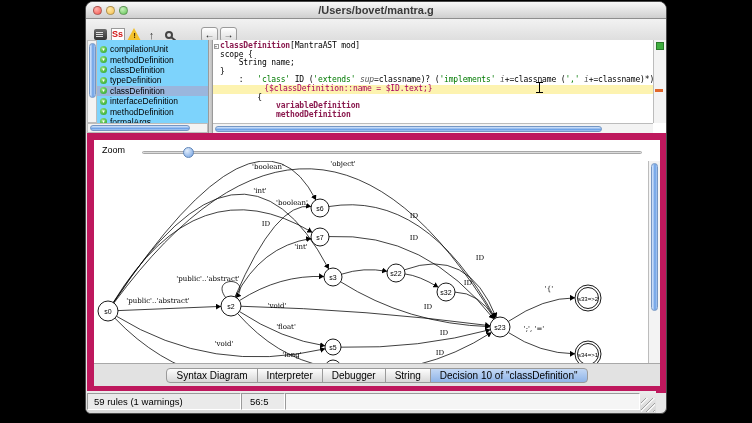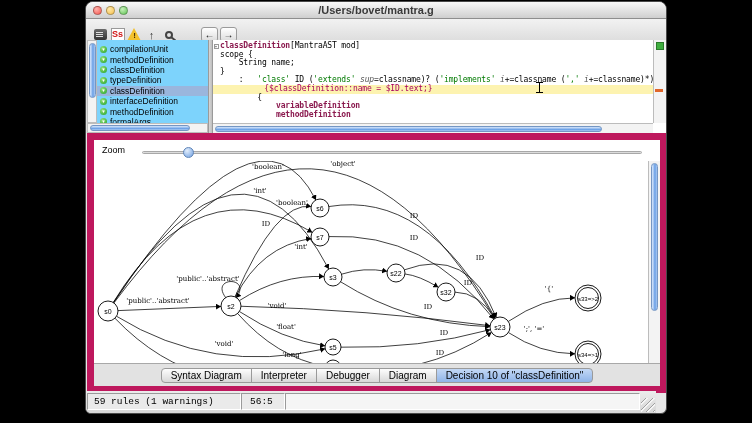--- a/index.html
+++ b/index.html
@@ -115,21 +115,21 @@
                background:#e2e2e2; border-top:1px solid #a8a8a8;
                display:flex; align-items:center; justify-content:center; }
   .tab { height:15px; line-height:13px; padding:0 9px; font-size:10px; color:#000; white-space:nowrap;
          background:linear-gradient(#fdfdfd,#d8d8d8); border:1px solid #9a9a9a; margin-left:-1px; }
   .tab:first-child { border-radius:4px 0 0 4px; margin-left:0; }
   .tab:last-child { border-radius:0 4px 4px 0; }
   .tab.selected { background:linear-gradient(#c3d8f5,#8fb4e8); }
 
   
   .statusbar { position:absolute; left:0; right:10px; bottom:0; height:22px;
-               background:linear-gradient(#ececec,#d6d6d6);font-family:Liberation Mono, monospace; }
+               background:linear-gradient(#ececec,#d6d6d6); }
   .status-box { position:absolute; top:2px; height:17px; background:#eaeaea;
                 border:1px solid; border-color:#9a9a9a #fff #fff #9a9a9a;
                 font-size:9.5px; line-height:15px; padding:0 6px; color:#000; white-space:nowrap; }
   .box1 { left:1px; width:154px; }
   .box2 { left:155px; width:44px;padding-left:8px; }
   .status-track { position:absolute; left:199px; right:16px; top:2px; height:17px;
                   background:#f5f5f5; border:1px solid; border-color:#9a9a9a #fff #fff #9a9a9a; }
   .resize-grip { position:absolute; right:1px; bottom:1px; width:14px; height:14px;
                  background:repeating-linear-gradient(135deg, transparent 0 3px, #9f9f9f 3px 4px, #f5f5f5 4px 5px); }
 
@@ -351,21 +351,21 @@
             <text x="492" y="195.5" class="state-label accept" text-anchor="middle">s34=&gt;1</text>
           </g>
         </svg>
       <div class="diagram-vscroll">
         <div class="diagram-vthumb aqua-v"></div>
       </div>
       <div class="tab-strip" id="tabs">
           <div class="tab">Syntax Diagram</div>
           <div class="tab">Interpreter</div>
           <div class="tab">Debugger</div>
-          <div class="tab">Diagram</div>
+          <div class="tab">String</div>
           <div class="tab selected">Decision 10 of "classDefinition"</div>
         </div>
     </div>
 
     <div class="statusbar">
       <div class="status-box box1">59 rules (1 warnings)</div>
       <div class="status-box box2">56:5</div>
       <div class="status-track"></div>
       <div class="resize-grip"></div>
     </div>

